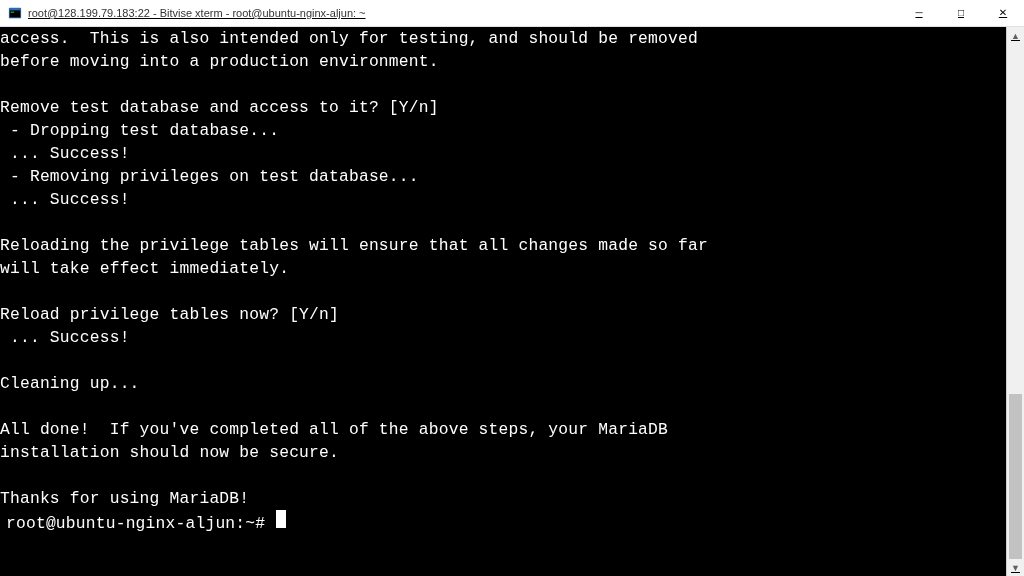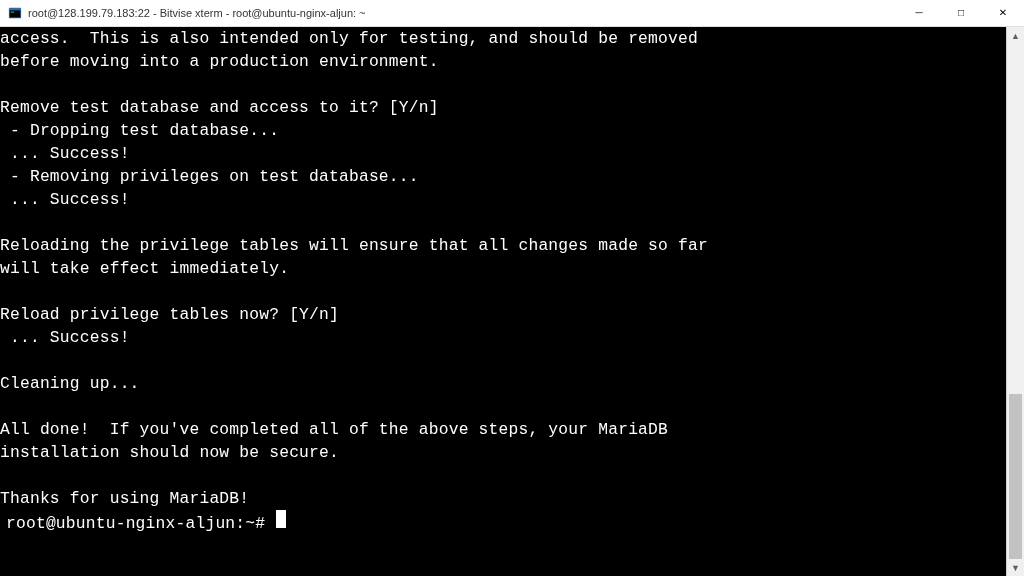--- a/index.html
+++ b/index.html
@@ -12,20 +12,21 @@
       overflow: hidden;
       position: relative;
     }
     .window {
       width: 1024px;
       height: 576px;
       background: #ffffff;
       display: flex;
       flex-direction: column;
       box-sizing: border-box;
+      text-decoration: underline;
     }
     .titlebar {
       height: 26px;
       background: #ffffff;
       display: flex;
       align-items: center;
       justify-content: space-between;
       padding: 0 0 0 8px;
       border-bottom: 1px solid #e0e0e0;
       font-size: 11px;

